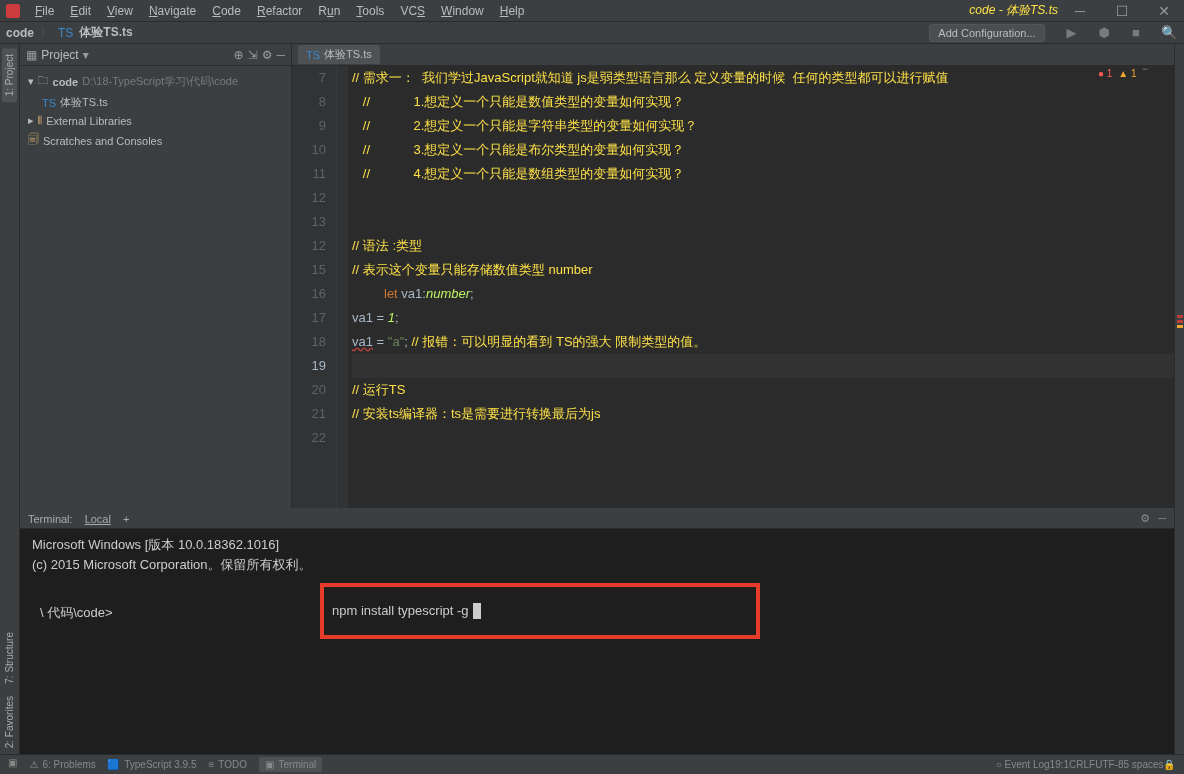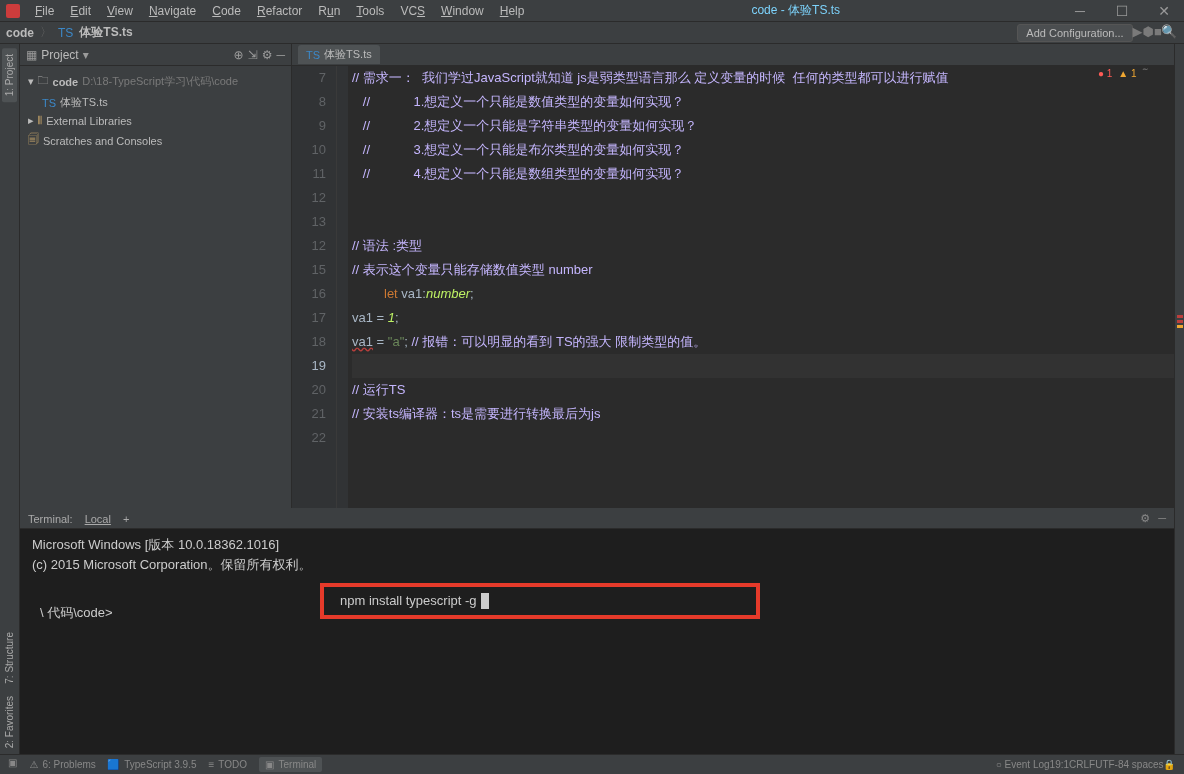--- a/index.html
+++ b/index.html
@@ -1,28 +1,28 @@
 <!DOCTYPE html>
 <html><head>
 <meta charset="utf-8">
 <style>
 * { margin: 0; padding: 0; box-sizing: border-box; font-family: "Segoe UI", "Microsoft YaHei", sans-serif; }
 body { background: #2b2b2b; color: #bbb; font-size: 12px; width: 1184px; height: 774px; overflow: hidden; display: flex; flex-direction: column; }
 .menubar { height: 22px; background: #3c3f41; display: flex; align-items: center; padding-left: 6px; gap: 2px; border-bottom: 1px solid #2b2b2b; }
 .menubar .logo { width: 14px; height: 14px; background: #cc3c3c; border-radius: 2px; margin-right: 6px; }
 .menubar .item { padding: 2px 7px; color: #bbb; cursor: pointer; }
 .menubar .item u { text-decoration: underline; }
-.menubar .center { flex: 1; text-align: center; color: #7dd3fc; }
+.menubar .center { flex: 1; text-align: right; color: #fde047; font-style: italic; }
 .menubar .winbtn { width: 40px; text-align: center; color: #999; font-size: 14px; }
 .navbar { height: 22px; background: #3c3f41; display: flex; align-items: center; justify-content: space-between; border-bottom: 1px solid #2b2b2b; padding: 0 6px; }
 .navbar .crumbs { display: flex; align-items: center; gap: 6px; }
 .navbar .crumb { font-weight: bold; }
 .navbar .sep { color: #666; }
 .navbar .fileicon { color: #3c88c8; }
-.navbar .actions { display: flex; align-items: flex-start; gap: 0; }
+.navbar .actions { display: flex; align-items: center; gap: 22px; }
 .navbar .actions .addcfg { background: #4b4e50; border: 1px solid #555; padding: 2px 8px; border-radius: 3px; font-size: 11px; }
 .navbar .actions .ic { color: #7a7a7a; font-size: 13px; }
 .body-row { flex: 1; display: flex; min-height: 0; }
 .left-strip { width: 20px; background: #3c3f41; border-right: 1px solid #2b2b2b; display: flex; flex-direction: column; align-items: center; padding-top: 4px; }
 .left-strip .tab { writing-mode: vertical-rl; transform: rotate(180deg); font-size: 10px; padding: 6px 2px; color: #aaa; }
 .left-strip .active { background: #4e5254; border-radius: 2px; }
 .right-strip { width: 10px; background: #3c3f41; border-left: 1px solid #2b2b2b; display:flex;flex-direction:column;}
 .right-strip .err-marker{width:6px;height:3px;margin:1px 2px;}
 .main-col { flex: 1; display: flex; flex-direction: column; min-width: 0; }
 .split { flex: 1; display: flex; min-height: 0; }
@@ -41,40 +41,40 @@
 .tree .dim { color: #7a7a7a; }
 .editor { flex: 1; display: flex; flex-direction: column; background: #2b2b2b; min-width: 0; }
 .tabs { height: 22px; background: #3c3f41; display: flex; align-items: center; padding-left: 6px; gap: 4px; border-bottom: 1px solid #2b2b2b; }
 .tabs .tab { background: #4e5254; padding: 2px 8px; border-radius: 3px 3px 0 0; display: flex; align-items: center; gap: 4px; font-size: 11px; }
 .tabs .tab .ic { color: #3c88c8; }
 .code-area { flex: 1; display: flex; position: relative; overflow: hidden; }
 .gutter { width: 44px; background: #313335; text-align: right; padding-right: 10px; font-family: "Consolas", monospace; font-size: 13px; color: #606366; line-height: 24px; }
 .gutter .cur { color: #a9b7c6; }
 .gut-border { width: 12px; background: #313335; border-left: 1px solid #3a3a3a; }
 .code { flex: 1; font-family: "Consolas", monospace; font-size: 13px; line-height: 24px; padding-left: 4px; color: #a9b7c6; white-space: pre; overflow-x: hidden; }
-.code .cm { color: #c4b5fd; }
+.code .cm { color: #fde047; }
 .code .kw { color: #cc7832; padding-left: 32px; }
 .code .ty { color: #bef264; font-style: italic; }
 .code .str { color: #6a8759; }
 .code .err { text-decoration: underline wavy #bc3f3c; }
 .code .hl { background: #323232; }
 .code-line { height: 24px; }
 .code-warns { position: absolute; top: 2px; right: 28px; display: flex; gap: 6px; font-size: 10px; align-items: center; }
 .badge-e { color: #ff5b56; }
 .badge-w { color: #f0a732; }
 .code-warns .arrows { color: #777; letter-spacing: -2px; }
 .terminal-wrap { height: 246px; display: flex; flex-direction: column; background: #1e1e1e; border-top: 1px solid #3c3f41; }
 .term-hdr { height: 20px; background: #3c3f41; display: flex; align-items: center; justify-content: space-between; padding: 0 8px; border-bottom: 1px solid #2b2b2b; font-size: 11px; }
 .term-hdr .left { display: flex; gap: 12px; }
 .term-hdr .tt { color: #aaa; }
 .term-hdr .tt.u { text-decoration: underline; }
 .term-hdr .plus { color: #aaa; cursor: pointer; }
 .term-hdr .right { display: flex; gap: 8px; color: #888; }
 .term-body { flex: 1; background: #1e1e1e; font-family: "Consolas", monospace; font-size: 13px; color: #ccc; padding: 6px 12px; line-height: 20px; position: relative; }
-.term-cmd-box { position: absolute; left: 300px; top: 54px; width: 440px; height: 36px; border: 4px solid #e63a2a; display: flex; align-items: center; padding-left: 16px; font-family: "Consolas", monospace; }
+.term-cmd-box { position: absolute; left: 300px; top: 54px; width: 440px; height: 56px; border: 4px solid #e63a2a; display: flex; align-items: center; padding-left: 8px; font-family: "Consolas", monospace; }
 .term-cmd-box .cursor { display: inline-block; width: 8px; height: 16px; background: #ccc; margin-left: 4px; }
 .term-prompt { position: absolute; left: 20px; top: 74px; }
 .statusbar { height: 20px; background: #3c3f41; border-top: 1px solid #2b2b2b; display: flex; align-items: center; justify-content: space-between; padding: 0 8px; font-size: 10px; color: #888; }
 .statusbar .left { display: flex; gap: 12px; }
 .statusbar .item { display: flex; align-items: center; gap: 4px; }
 .statusbar .item.active { background: #4e5254; padding: 2px 6px; border-radius: 2px; }
 .statusbar .right { display: flex; }
 </style>
 </head>
 <body>
@@ -237,16 +237,16 @@
     <span class="item">⚠ <span>6: Problems</span></span>
     <span class="item">🟦 <span>TypeScript 3.9.5</span></span>
     <span class="item">≡ <span>TODO</span></span>
     <span class="item active">▣ <span>Terminal</span></span>
   </div>
   <div class="right">
     <span>○ <span>Event Log</span></span>
     <span>19:1</span>
     <span>CRLF</span>
     <span>UTF-8</span>
-    <span>4 spaces</span>
+    <span>5 spaces</span>
     <span>🔒</span>
   </div>
 </div>
 
 </body></html>

